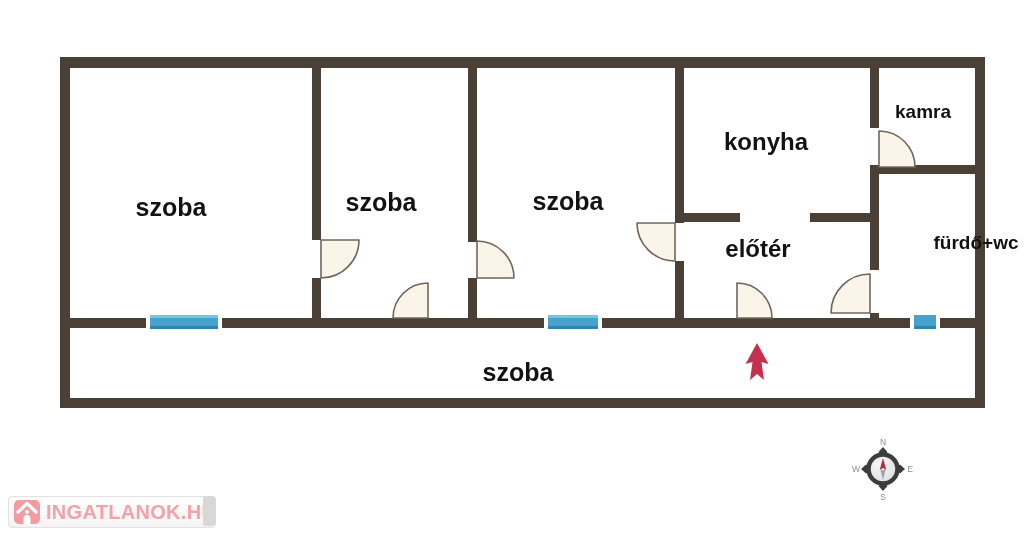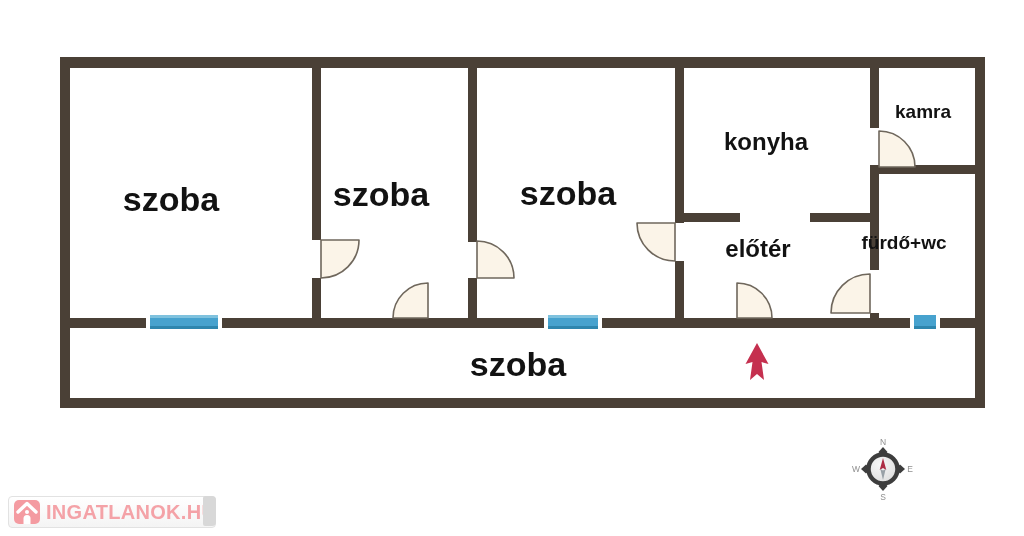--- a/index.html
+++ b/index.html
@@ -5,21 +5,21 @@
   html,body{margin:0;padding:0;background:#fff;}
   .stage{
     position:relative;width:1024px;height:536px;background:#ffffff;overflow:hidden;
     font-family:"Liberation Sans",sans-serif;
   }
   .plan-svg{position:absolute;left:0;top:0;}
   .lbl{
     position:absolute;transform:translate(-50%,-50%);
     font-weight:bold;color:#121212;white-space:nowrap;letter-spacing:0px;
   }
-  .lbl-big{font-size:34px;}
+  .lbl-big{font-size:25px;margin-top:8px;}
   .lbl-mid{font-size:24px;}
   .lbl-small{font-size:19px;}
   .watermark{
     position:absolute;left:394px;top:238px;height:52px;
     display:flex;align-items:center;gap:7px;opacity:0.95;
   }
   .wm-text{
     font-family:"Liberation Serif",serif;font-size:24px;color:#b2afac;
     letter-spacing:4px;white-space:nowrap;
   }
@@ -138,21 +138,21 @@
       <text x="-27" y="3" text-anchor="middle" font-size="8.5" fill="#8f8f8f" font-family="Liberation Sans, sans-serif">W</text>
     </g>
   </svg>
 
   <div class="lbl lbl-big" style="left:171px;top:199px;">szoba</div>
   <div class="lbl lbl-big" style="left:381px;top:194px;">szoba</div>
   <div class="lbl lbl-big" style="left:568px;top:193px;">szoba</div>
   <div class="lbl lbl-mid" style="left:766px;top:142px;">konyha</div>
   <div class="lbl lbl-small" style="left:923px;top:112px;">kamra</div>
   <div class="lbl lbl-mid" style="left:758px;top:249px;">előtér</div>
-  <div class="lbl lbl-small" style="left:904px;top:243px;text-align:right;">fürdő+wc</div>
+  <div class="lbl lbl-small" style="left:976px;top:243px;text-align:right;">fürdő+wc</div>
   <div class="lbl lbl-big" style="left:518px;top:364px;">szoba</div>
 
 
   <div class="footer-logo">
     <div class="footer-house">
       <svg width="26" height="24" viewBox="0 0 26 24">
         <path d="M4,12 L13,3.5 L22,12" fill="none" stroke="#ffffff" stroke-width="3.4" stroke-linecap="round" stroke-linejoin="round"></path>
         <circle cx="13" cy="12" r="2" fill="#ffffff"></circle>
         <path d="M9.5,24 L9.5,18.5 A3.5,3.5 0 0 1 16.5,18.5 L16.5,24 Z" fill="#ffffff"></path>
       </svg>

